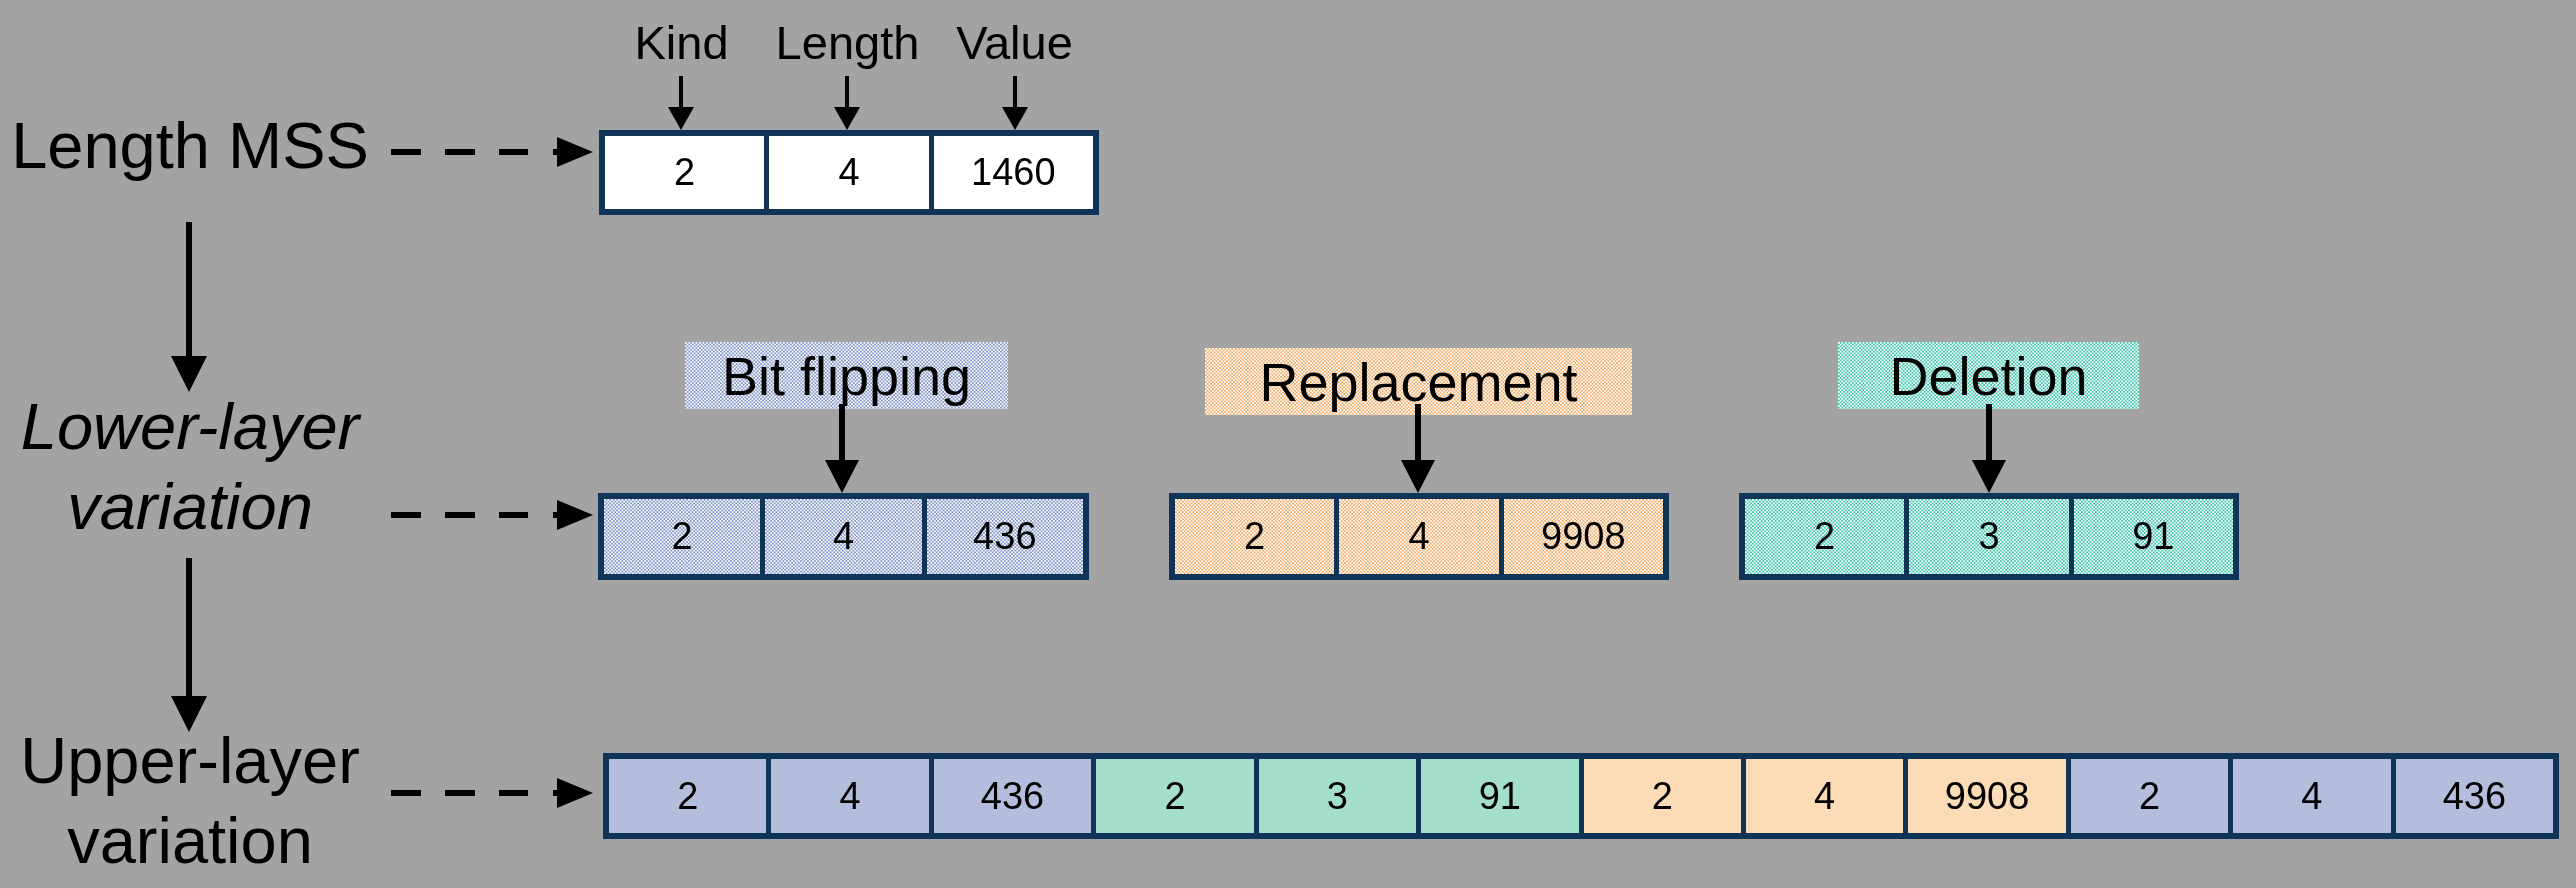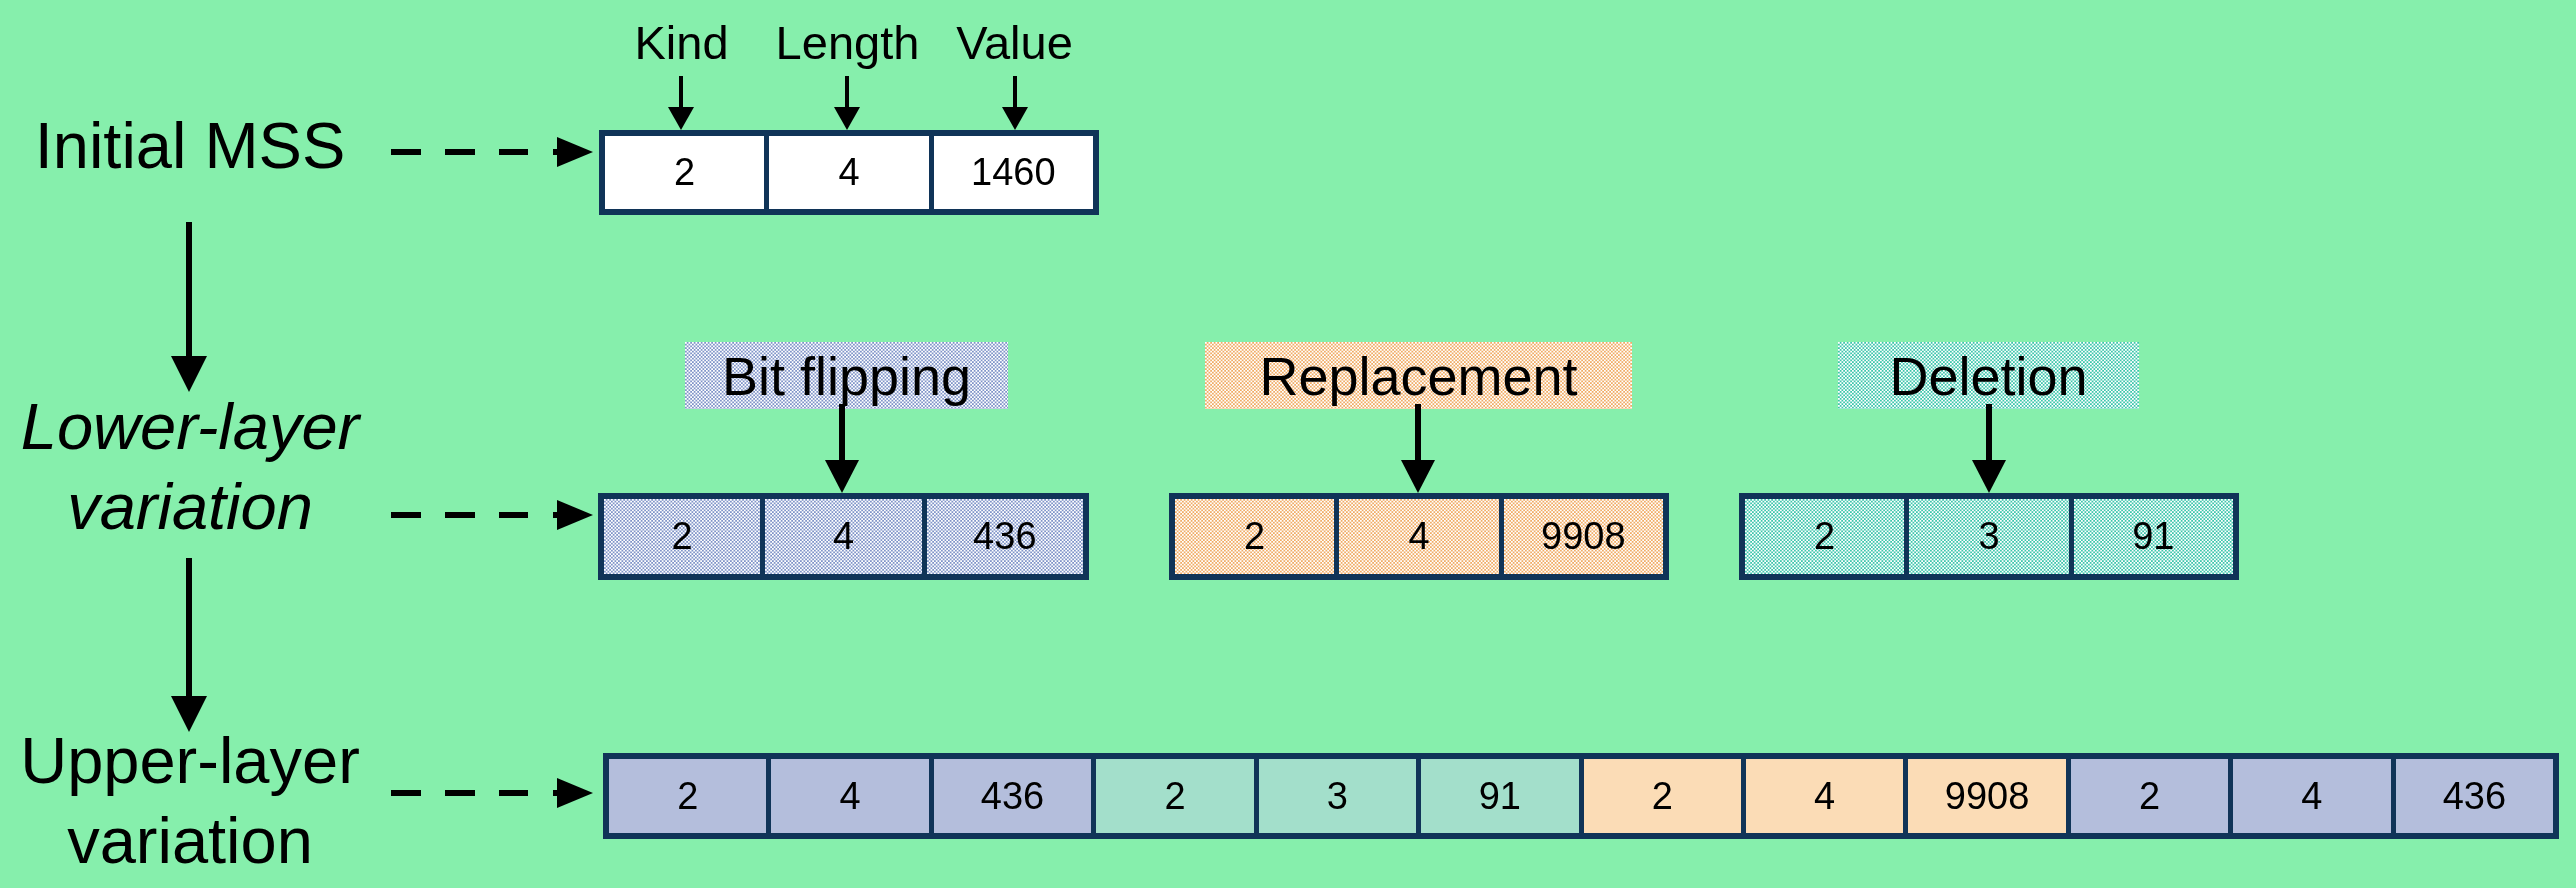--- a/index.html
+++ b/index.html
@@ -1,17 +1,17 @@
 <!DOCTYPE html>
 <html style="font-size:14px"><head>
 <meta charset="utf-8">
 <style>
   html,body{margin:0;padding:0;background:#ffffff;}
   body{font-family:"Liberation Sans","DejaVu Sans",sans-serif;color:#000;}
-  .canvas{position:relative;width:2576px;height:889px;background:#86efac;overflow:hidden;}
+  .canvas{position:relative;width:2576px;height:889px;background:#a3a3a3;overflow:hidden;}
 
   
   .side-label{position:absolute;left:0;width:380px;text-align:center;
     font-size:65px;line-height:80px;color:#000;white-space:nowrap;}
   .field-label{position:absolute;top:15.6px;width:191px;text-align:center;
     font-size:47px;line-height:54px;color:#000;}
 
   
   .opt-box{position:absolute;box-sizing:border-box;border:6px solid #103458;
     display:flex;background:#fff;}
@@ -72,21 +72,21 @@
   </div>
   <div class="arrow-v arrow-field" style="left:834px;top:76px;height:54px;">
     <div class="shaft"></div>
     <div class="head-down"></div>
   </div>
   <div class="arrow-v arrow-field" style="left:1002px;top:76px;height:54px;">
     <div class="shaft"></div>
     <div class="head-down"></div>
   </div>
 
-  <div class="side-label" style="top:106px;">Initial MSS</div>
+  <div class="side-label" style="top:106px;">Length MSS</div>
 
   <div class="arrow-dashed" style="left:391px;top:136px;">
     <div class="dashes"></div>
     <div class="head-right"></div>
   </div>
 
   <div class="opt-box" style="left:599px;top:130px;width:500px;height:85px;">
     <div class="cell fill-white">2</div>
     <div class="cell fill-white">4</div>
     <div class="cell fill-white">1460</div>
@@ -101,21 +101,21 @@
     <div>Lower-layer</div>
     <div>variation</div>
   </div>
 
   <div class="arrow-dashed" style="left:391px;top:499px;">
     <div class="dashes"></div>
     <div class="head-right"></div>
   </div>
 
   <div class="op-label dither-blue" style="left:685px;width:323px;">Bit flipping</div>
-  <div class="op-label dither-peach" style="left:1205px;width:427px;">Replacement</div>
+  <div class="op-label dither-peach" style="left:1205px;width:427px;margin-top:6px;">Replacement</div>
   <div class="op-label dither-teal" style="left:1838px;width:301px;">Deletion</div>
 
   <div class="arrow-v arrow-op" style="left:825px;top:404px;height:89px;">
     <div class="shaft"></div>
     <div class="head-down"></div>
   </div>
   <div class="arrow-v arrow-op" style="left:1401px;top:404px;height:89px;">
     <div class="shaft"></div>
     <div class="head-down"></div>
   </div>

